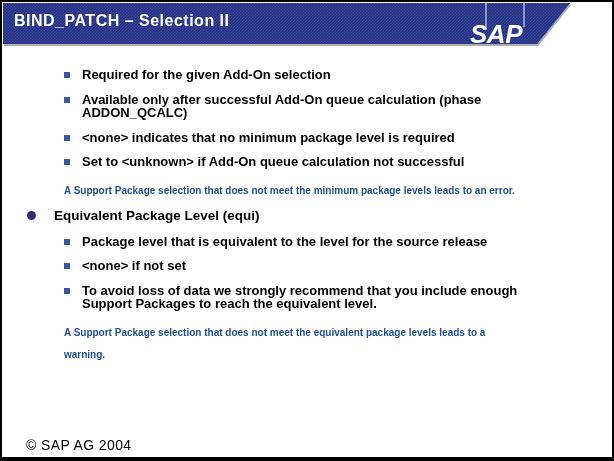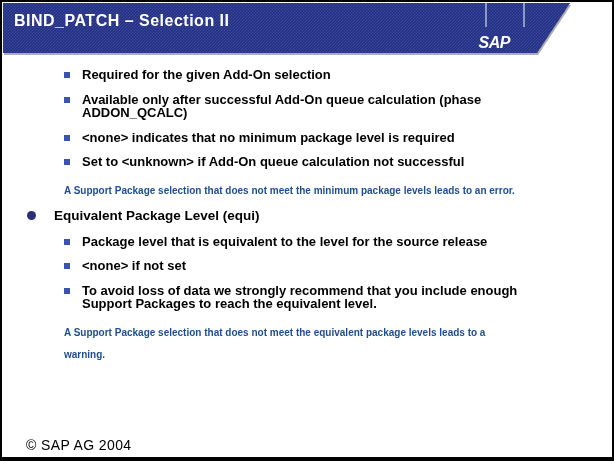--- a/index.html
+++ b/index.html
@@ -18,21 +18,21 @@
     border-width: 2px 2px 4px 2px;
     background: #ffffff;
     overflow: hidden;
   }
   
   .header-wrap {
     position: absolute;
     top: 1px;
     left: 1px;
     width: 567px;
-    height: 50px;
+    height: 41px;
     filter: drop-shadow(1px 2px 0px #aeaeae);
   }
   .header-bar {
     position: relative;
     width: 100%;
     height: 100%;
     clip-path: polygon(0 0, 100% 0, calc(100% - 33px) 100%, 0 100%);
     background-color: #232e7e;
     background-image:
       linear-gradient(45deg, #3b4ba2 25%, transparent 25%, transparent 75%, #3b4ba2 75%),
@@ -54,24 +54,24 @@
     position: absolute;
     top: 0;
     width: 2px;
     height: 24px;
     background: rgba(225, 230, 248, 0.55);
   }
   .deco-line.l1 { left: 482px; }
   .deco-line.l2 { left: 520px; }
   .sap-logo {
     position: absolute;
-    right: 60px;
+    right: 48px;
     bottom: 0px;
     color: #ffffff;
-    font-size: 16px;
+    font-size: 26px;
     font-weight: bold;
     font-style: italic;
     letter-spacing: -0.5px;
     line-height: 20px;
   }
   
   .content {
     position: absolute;
     top: 66px;
     left: 0;

